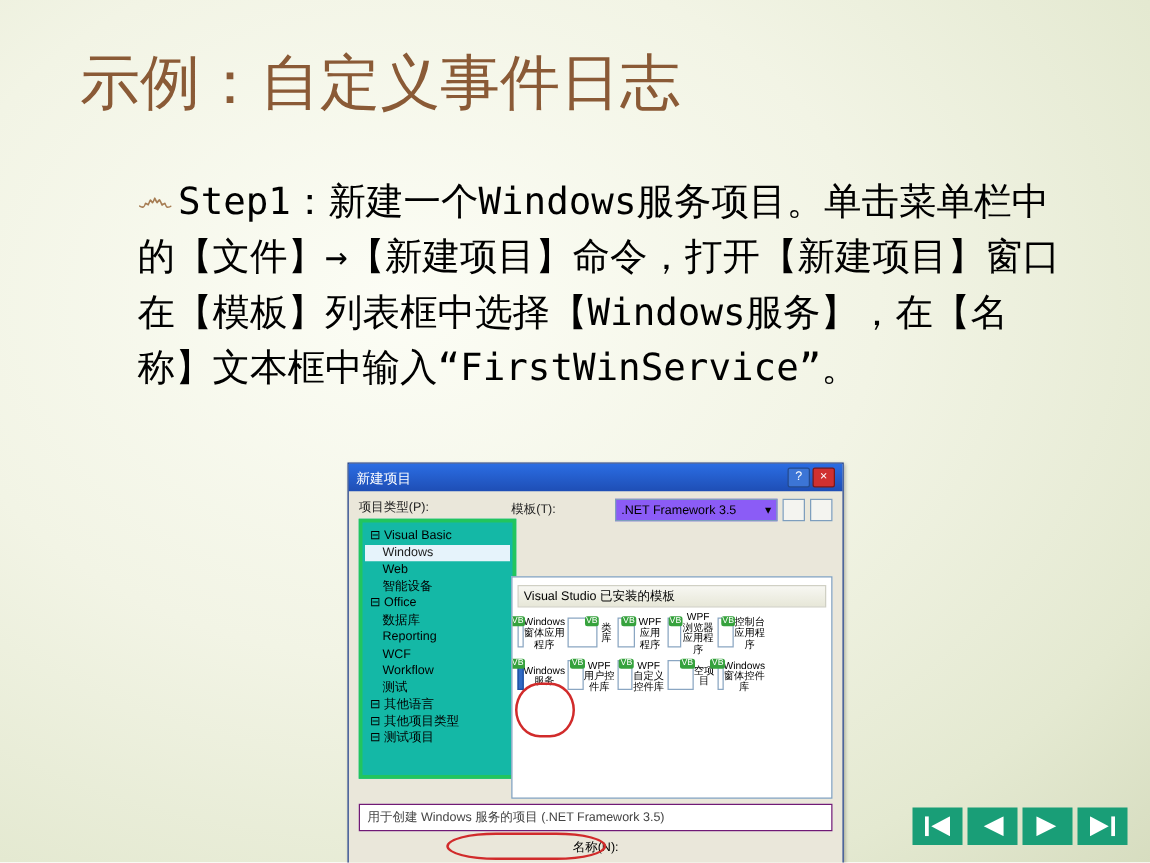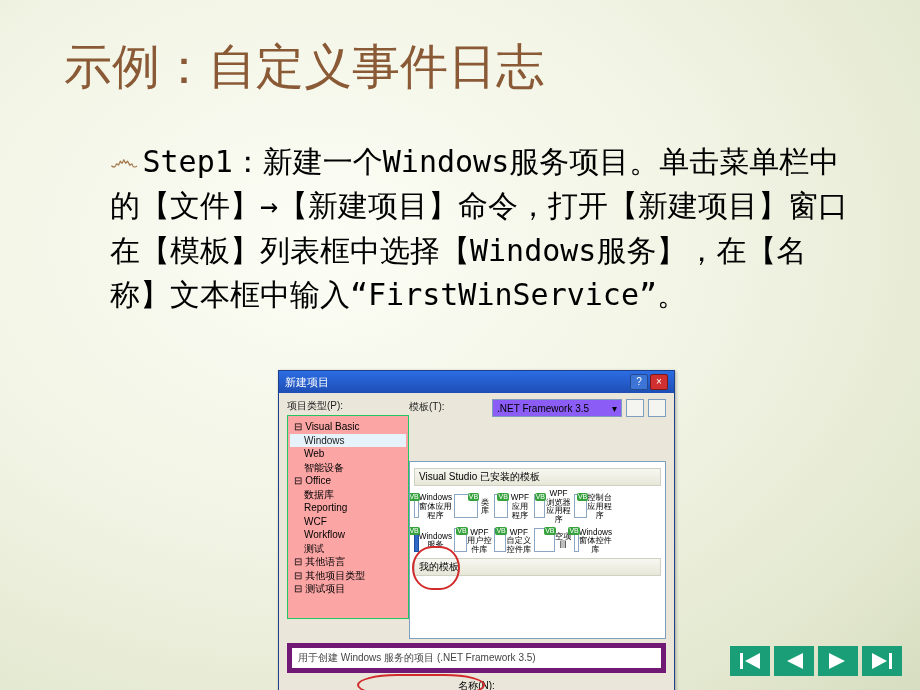--- a/index.html
+++ b/index.html
@@ -101,22 +101,22 @@
     background:#8b5cf6;
     width:120px;
     height:16px;
     display:flex;align-items:center;justify-content:space-between;
     padding:0 4px;
   }
   .mini-btn {
     width:16px;height:16px;border:1px solid #7e9ebd;background:#f4f4f0;
   }
   .tree {
-    background: #fca5a5;
-    border: 1px solid #22c55e;
+    background: #14b8a6;
+    border: 3px solid #22c55e;
     width: 116px;
     height: 194px;
     padding: 4px 2px;
     line-height: 1.35;
     overflow:hidden;
   }
   .tree div { white-space: nowrap; }
   .tree .n1 { padding-left: 4px; }
   .tree .n2 { padding-left: 14px; }
   .tree .hl { background:#e6f3fb; color:#1a1a1a; }
@@ -164,21 +164,21 @@
   .circle-red {
     border:2px solid #d12b2b;
     border-radius:50%/60%;
     padding:0 2px;
     position:absolute;
   }
   #circle-winsvc { left:2px; top:84px; width:40px; height:40px; pointer-events:none;}
   #circle-name { left:70px; top:-5px; width:120px; height:18px; border-radius:50%/80%; pointer-events:none;}
   .desc-box {
     margin:2px 8px;
-    border:5px solid #701a75;
+    border:1px solid #701a75;
     background:#fff;
     font-size:10px;
     padding:3px 6px;
     color:#444;
   }
   .name-row {
     display:flex;
     align-items:center;
     margin:6px 8px 4px 8px;
     gap:6px;
@@ -311,21 +311,20 @@
               </div>
               <div class="tpl">
                 <div class="icon"></div>
                 <div class="lbl">空项目</div>
               </div>
               <div class="tpl">
                 <div class="icon"></div>
                 <div class="lbl">Windows 窗体控件库</div>
               </div>
             </div>
-          <div class="section-head">我的模板</div>
           <div id="circle-winsvc" class="circle-red"></div>
         </div>
       </div>
     </div>
 
     <div class="desc-box">用于创建 Windows 服务的项目 (.NET Framework 3.5)</div>
 
     <div class="name-row">
       <span>名称(N):</span>
       <div class="name-input">

